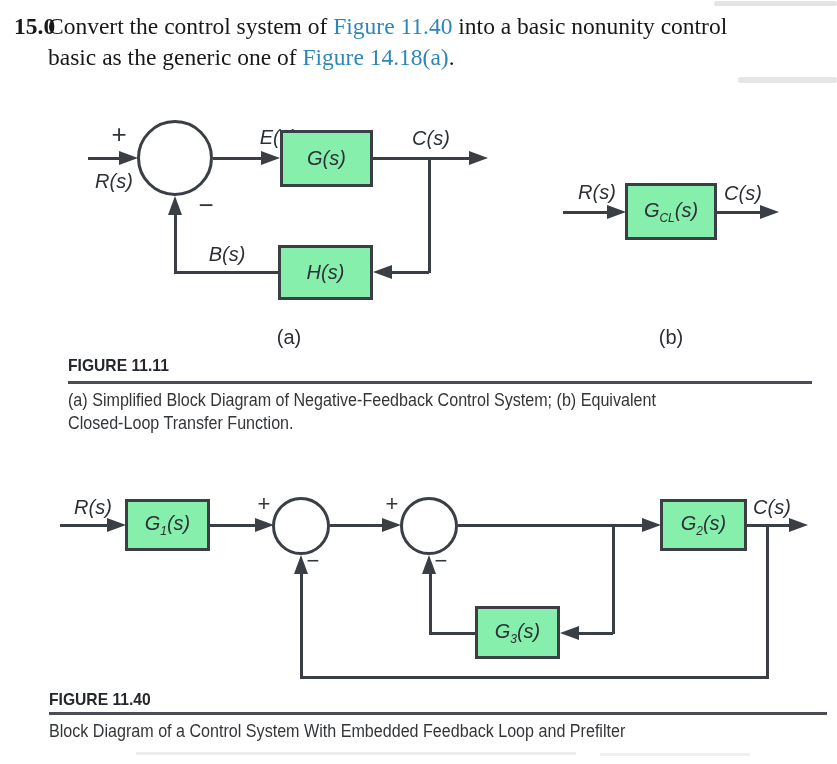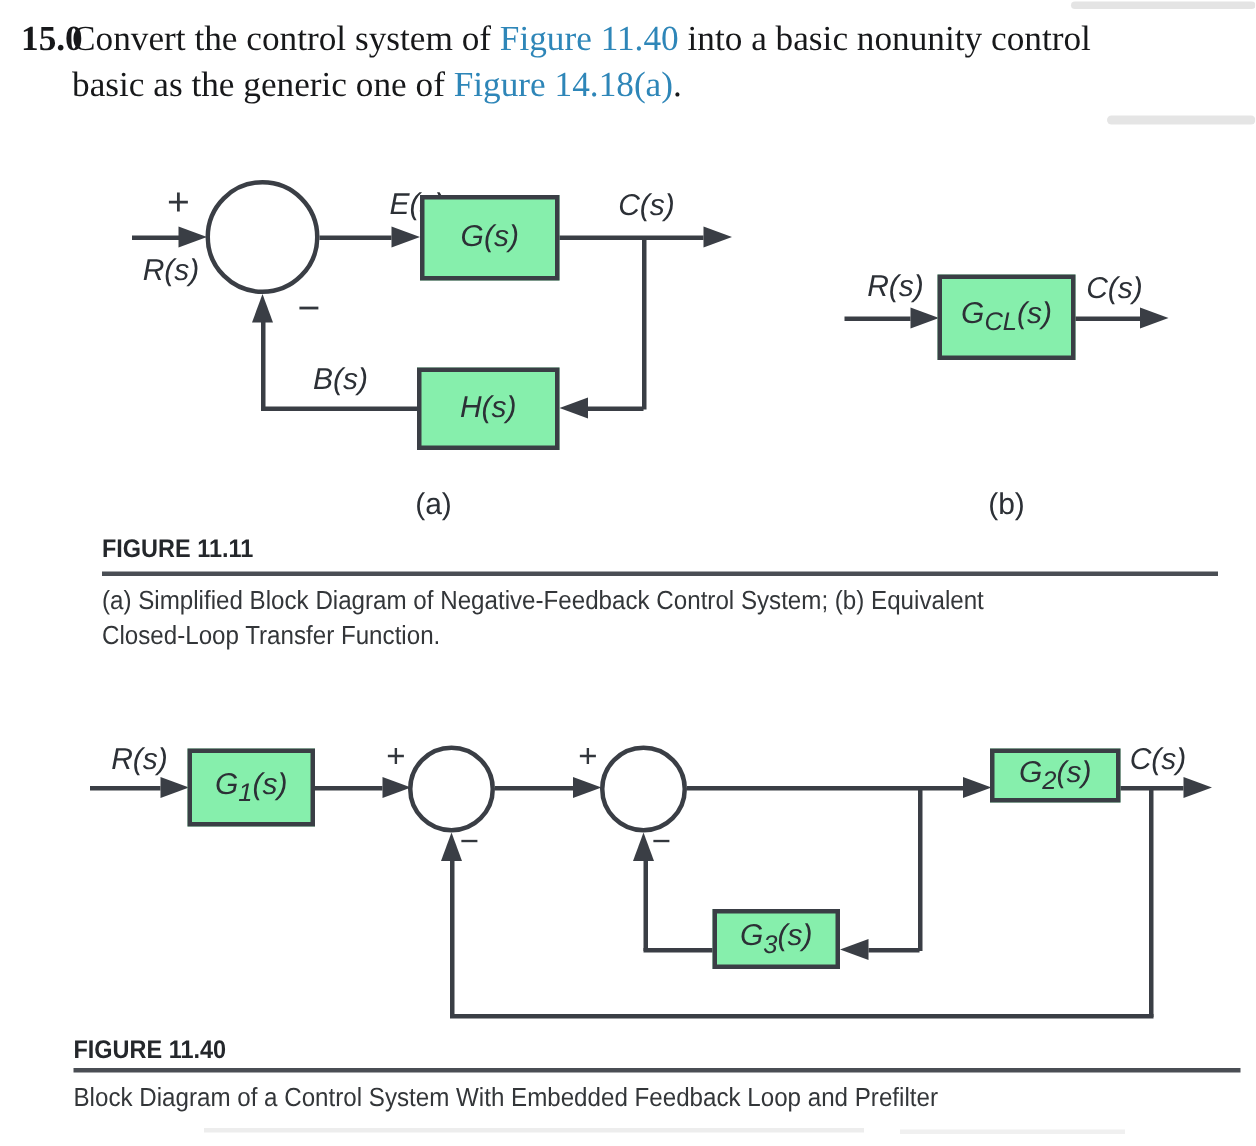--- a/index.html
+++ b/index.html
@@ -8,21 +8,21 @@
   
   .prob{position:absolute;font-family:"Liberation Serif",serif;font-size:23.5px;
         color:#17181a;white-space:nowrap;}
   .prob-num{font-weight:bold;}
   .link{color:#2e86b8;}
   
   .ln{position:absolute;background:#3a3e45;}
   .blk{position:absolute;box-sizing:border-box;border:3px solid #3a3e45;background:#86efac;
        display:flex;align-items:center;justify-content:center;
        font-style:italic;font-size:20px;color:#2c3036;}
-  .blk sub{font-size:17px;font-style:italic;}
+  .blk sub{font-size:12px;font-style:italic;}
   .circ{position:absolute;box-sizing:border-box;border:3px solid #3a3e45;border-radius:50%;
         background:#ffffff;}
   .lbl{position:absolute;transform:translate(-50%,-50%);font-style:italic;font-size:20px;
        color:#2c3036;white-space:nowrap;}
   .sub-lbl{position:absolute;transform:translate(-50%,-50%);font-size:20px;color:#2c3036;}
   .sign{position:absolute;transform:translate(-50%,-50%);color:#33373d;line-height:1;}
   .sign.big{font-size:26px;}
   .sign.small{font-size:22px;}
   .arr{position:absolute;width:0;height:0;}
   .arr.r{border-top:7px solid transparent;border-bottom:7px solid transparent;border-left:19px solid #3a3e45;}
@@ -131,34 +131,34 @@
     <div class="circ" style="left:272px;top:497px;width:58px;height:58px;"></div>
 
     <div class="ln" style="left:330px;top:524px;width:52px;height:2.5px;"></div>
     <div class="arr r" style="left:382px;top:518px;"></div>
     <div class="sign small" style="left:392px;top:504px;">+</div>
     <div class="circ" style="left:400px;top:497px;width:58px;height:58px;"></div>
 
     <div class="ln" style="left:458px;top:524px;width:184px;height:2.5px;"></div>
     <div class="arr r" style="left:642px;top:518px;"></div>
 
-    <div class="blk" style="left:660px;top:499px;width:87px;height:36px;">
+    <div class="blk" style="left:660px;top:499px;width:87px;height:52px;">
       <span>
         <span>G</span><sub>2</sub><span>(s)</span>
       </span>
     </div>
 
     <div class="ln" style="left:747px;top:524px;width:42px;height:2.5px;"></div>
     <div class="arr r" style="left:789px;top:518px;"></div>
     <div class="lbl" style="left:772px;top:507px;">C(s)</div>
 
     <div class="ln" style="left:612px;top:526px;width:2.5px;height:108px;"></div>
     <div class="ln" style="left:579px;top:632px;width:34px;height:2.5px;"></div>
     <div class="arr l" style="left:560px;top:626px;"></div>
-    <div class="blk" style="left:475px;top:606px;width:85px;height:40px;">
+    <div class="blk" style="left:475px;top:606px;width:85px;height:53px;">
       <span>
         <span>G</span><sub>3</sub><span>(s)</span>
       </span>
     </div>
     <div class="ln" style="left:429px;top:632px;width:46px;height:2.5px;"></div>
     <div class="ln" style="left:429px;top:574px;width:2.5px;height:60px;"></div>
     <div class="arr u" style="left:422px;top:555px;"></div>
     <div class="sign small" style="left:441px;top:561px;">−</div>
 
     <div class="ln" style="left:766px;top:526px;width:2.5px;height:152px;"></div>

